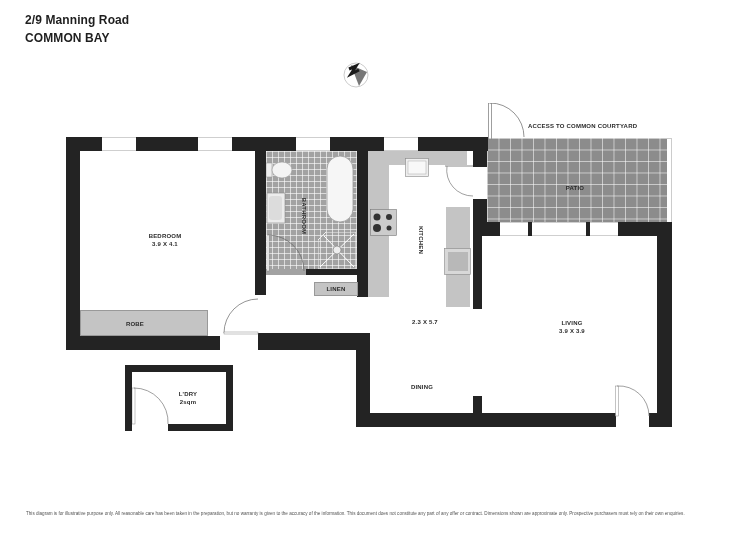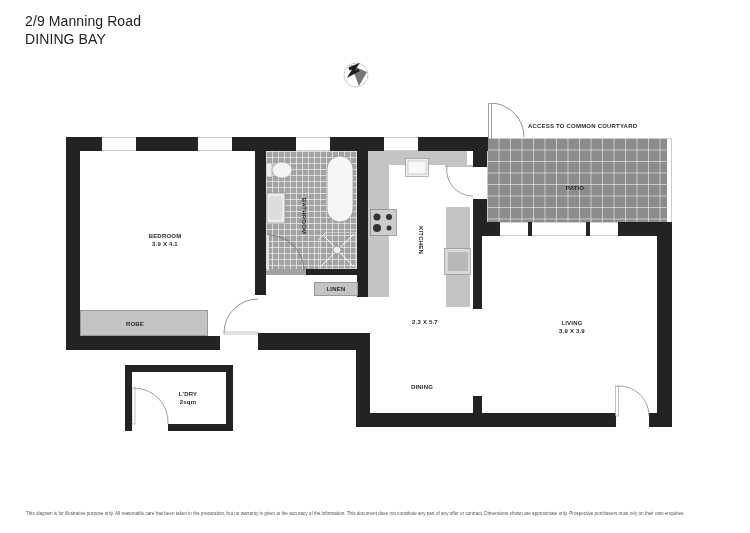--- a/index.html
+++ b/index.html
@@ -1,35 +1,35 @@
 <!DOCTYPE html>
 <html><head>
   <meta charset="utf-8">
   <style>
     html, body { margin:0; padding:0; background:#fff; }
     body { width:750px; height:533px; position:relative; overflow:hidden; font-family:"Liberation Sans", sans-serif; }
     .abs { position:absolute; }
-    .title { left:25px; font-weight:normal; font-size:14px; color:#1e1e1e; letter-spacing:0.1px; }
+    .title { left:25px; font-weight:bold; font-size:12px; color:#1e1e1e; letter-spacing:0.1px; }
     .wall { position:absolute; background:#232323; }
     .win { position:absolute; background:#fff; border-top:1px solid #cfcfcf; border-bottom:1px solid #cfcfcf; box-sizing:border-box; }
     .room-label { position:absolute; font-size:6px; font-weight:bold; color:#2a2a2a; text-align:center; line-height:8px; letter-spacing:0.2px; font-family:"Liberation Sans", sans-serif; }
     .tile { background-color:#8c8c8c;
       background-image:linear-gradient(rgba(255,255,255,0.55) 1px, transparent 1px), linear-gradient(90deg, rgba(255,255,255,0.55) 1px, transparent 1px);
       background-size:11.5px 11.5px; }
     .tile-small { background-color:#a2a2a2;
       background-image:linear-gradient(rgba(255,255,255,0.6) 1px, transparent 1px), linear-gradient(90deg, rgba(255,255,255,0.6) 1px, transparent 1px);
       background-size:6px 6px; }
     .bench { position:absolute; background:#c4c4c4; }
     .disclaimer { left:26px; top:511px; font-size:4.6px; color:#555; white-space:nowrap; }
   </style>
 </head>
 <body>
 
 <div class="abs title" style="top:13px;">2/9 Manning Road</div>
-<div class="abs title" style="top:31px;">DINING BAY</div>
+<div class="abs title" style="top:31px;">COMMON BAY</div>
 
 <div class="abs" style="left:341px;top:60px;width:30px;height:30px;">
   <svg width="30" height="30" viewBox="0 0 30 30">
     <circle cx="15" cy="15" r="12" fill="#fff" stroke="#ccc" stroke-width="1"></circle>
     <polygon points="10,5 26,12 18,26" fill="#777"></polygon>
     <polyline points="8,9 15,6 10,14 18,10" fill="none" stroke="#1a1a1a" stroke-width="3"></polyline>
   </svg>
 </div>
 
 <div class="abs" style="left:0;top:0;width:750px;height:533px;">

